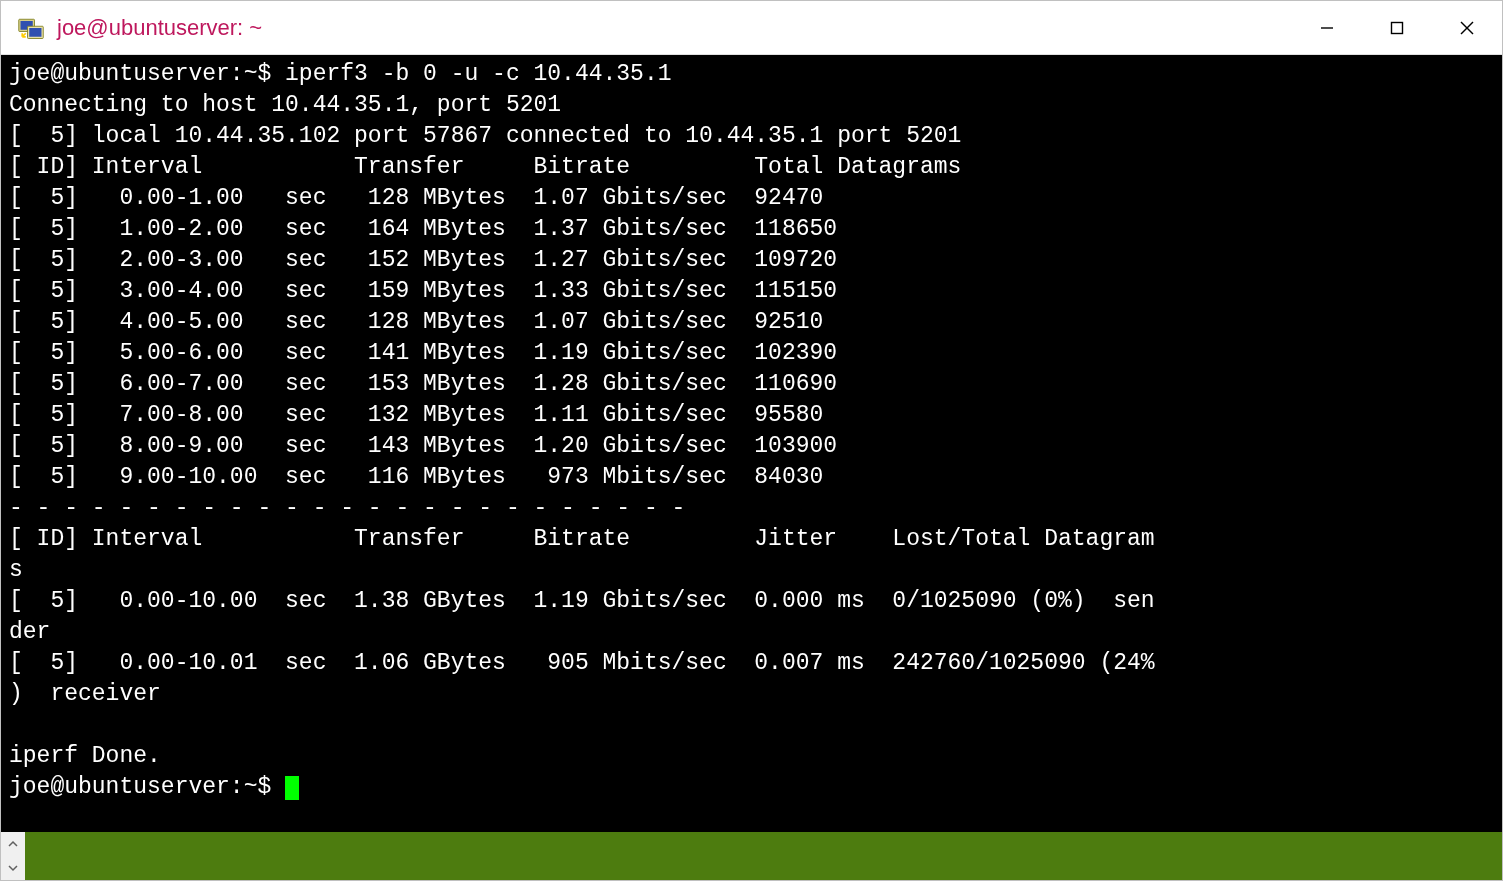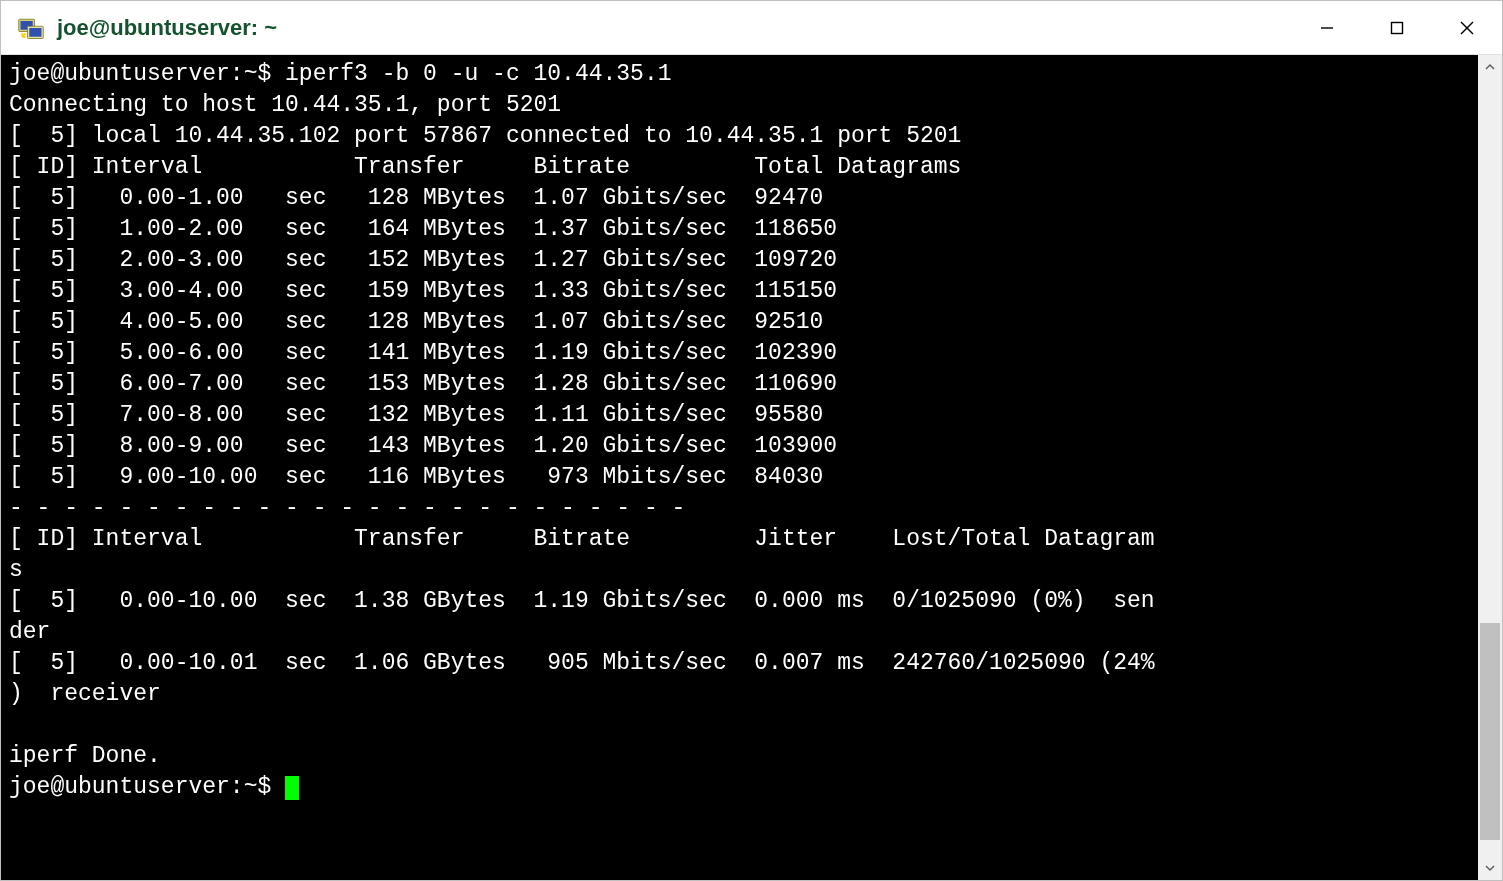--- a/index.html
+++ b/index.html
@@ -20,42 +20,43 @@
     border-bottom: 1px solid #e0e0e0;
   }
   .titlebar-icon {
     width: 28px;
     height: 28px;
     margin-right: 12px;
     flex-shrink: 0;
   }
   .titlebar-title {
     font-size: 22px;
-    color: #14532d;
+    color: #be185d;
     flex: 1;
-    font-weight: 700;
+    font-weight: 400;
   }
   .win-controls {
     display: flex;
     height: 100%;
   }
   .win-btn {
     width: 70px;
     height: 100%;
     display: flex;
     align-items: center;
     justify-content: center;
     cursor: pointer;
   }
   .win-btn svg { width: 16px; height: 16px; }
   
   .terminal-wrap {
     display: flex;
     height: calc(100% - 54px);
     background: #4d7c0f;
+    flex-direction: column;
   }
   .terminal {
     flex: 1;
     background: #000;
     color: #ffffff;
     font-family: 'Consolas', 'Courier New', monospace;
     font-size: 23px;
     line-height: 31px;
     padding: 4px 8px 4px 8px;
     white-space: pre;

